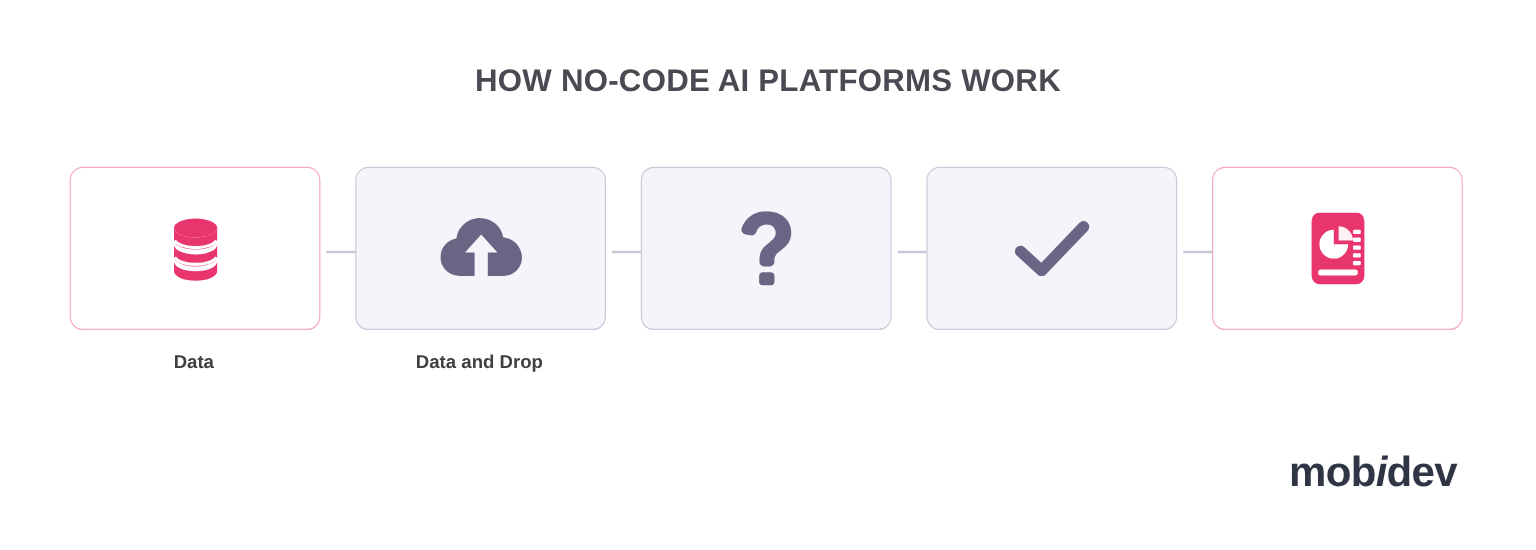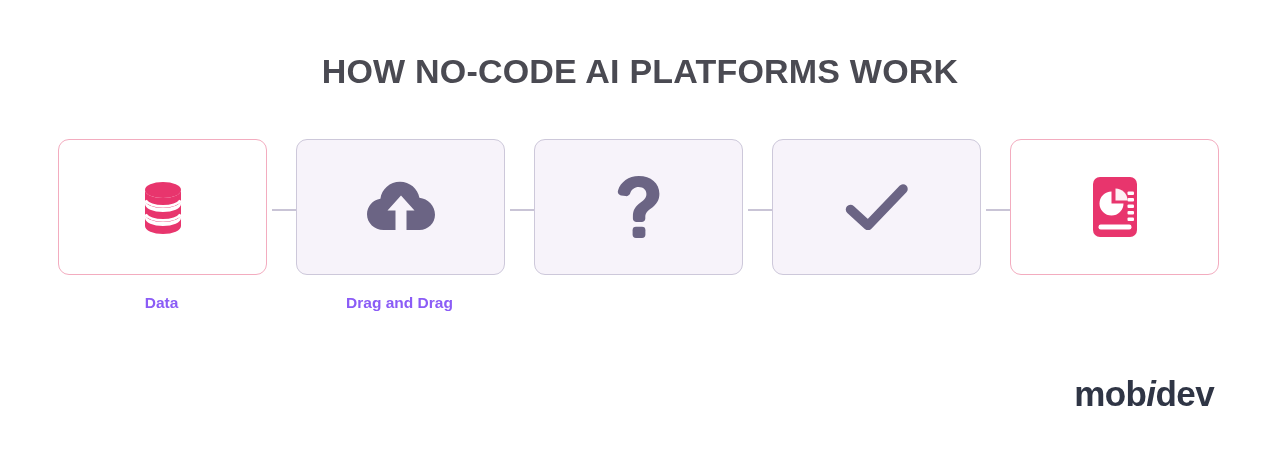--- a/index.html
+++ b/index.html
@@ -14,21 +14,21 @@
     overflow: hidden;
     position: relative;
   }
 
   .page-title {
     position: absolute;
     top: 52px;
     left: 0;
     width: 1280px;
     text-align: center;
-    font-size: 34px;
+    font-size: 26px;
     font-weight: bold;
     letter-spacing: 0.2px;
     color: #4a4a52;
   }
 
   .flow {
     position: absolute;
     top: 139px;
     left: 57px;
     width: 1166px;
@@ -84,21 +84,21 @@
     left: 57px;
     width: 1166px;
     display: flex;
   }
   .label-cell {
     width: 209px;
     margin-right: 29px;
     text-align: center;
     font-size: 15.5px;
     font-weight: bold;
-    color: #8b5cf6;
+    color: #404040;
     line-height: 1.45;
   }
   .label-cell:last-child { margin-right: 0; }
 
   .logo {
     position: absolute;
     right: 66px;
     bottom: 44px;
     font-size: 35px;
     font-weight: bold;
@@ -181,16 +181,16 @@
           <rect x="9.5" y="47.5" width="33" height="5" rx="2.2"></rect>
         </g>
       </svg>
     </span>
   </div>
 
 </div>
 
 <div class="labels">
   <div class="label-cell">Data</div>
-  <div class="label-cell">Drag and Drag</div>
+  <div class="label-cell">Data and Drop</div>
 </div>
 
 <div class="logo"><span>mob</span><span class="slant">i</span><span>dev</span></div>
 
 </body></html>

